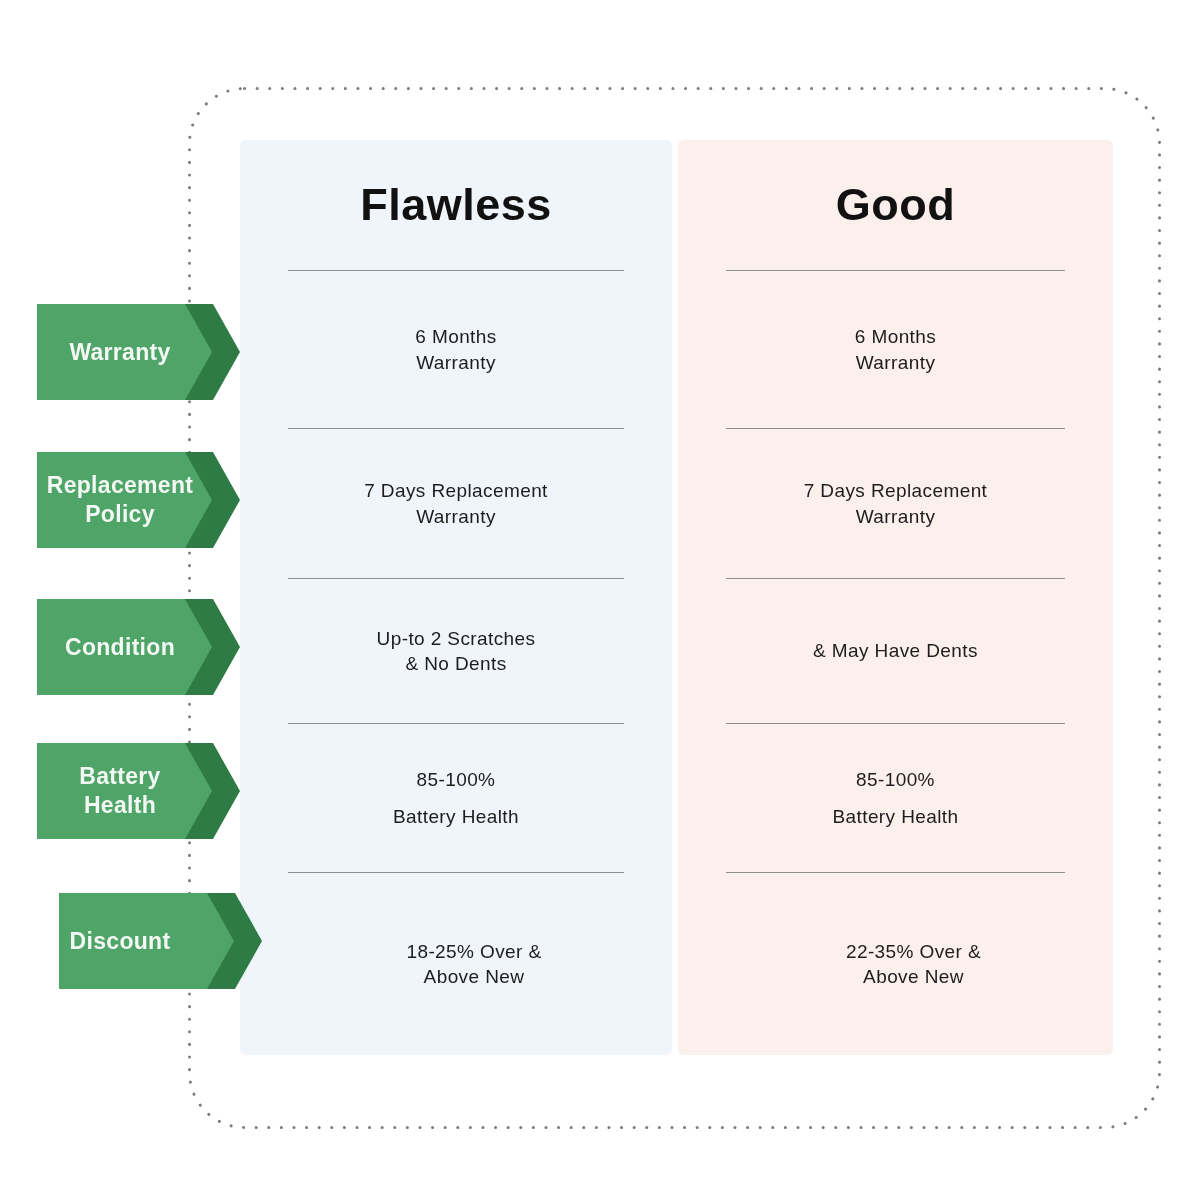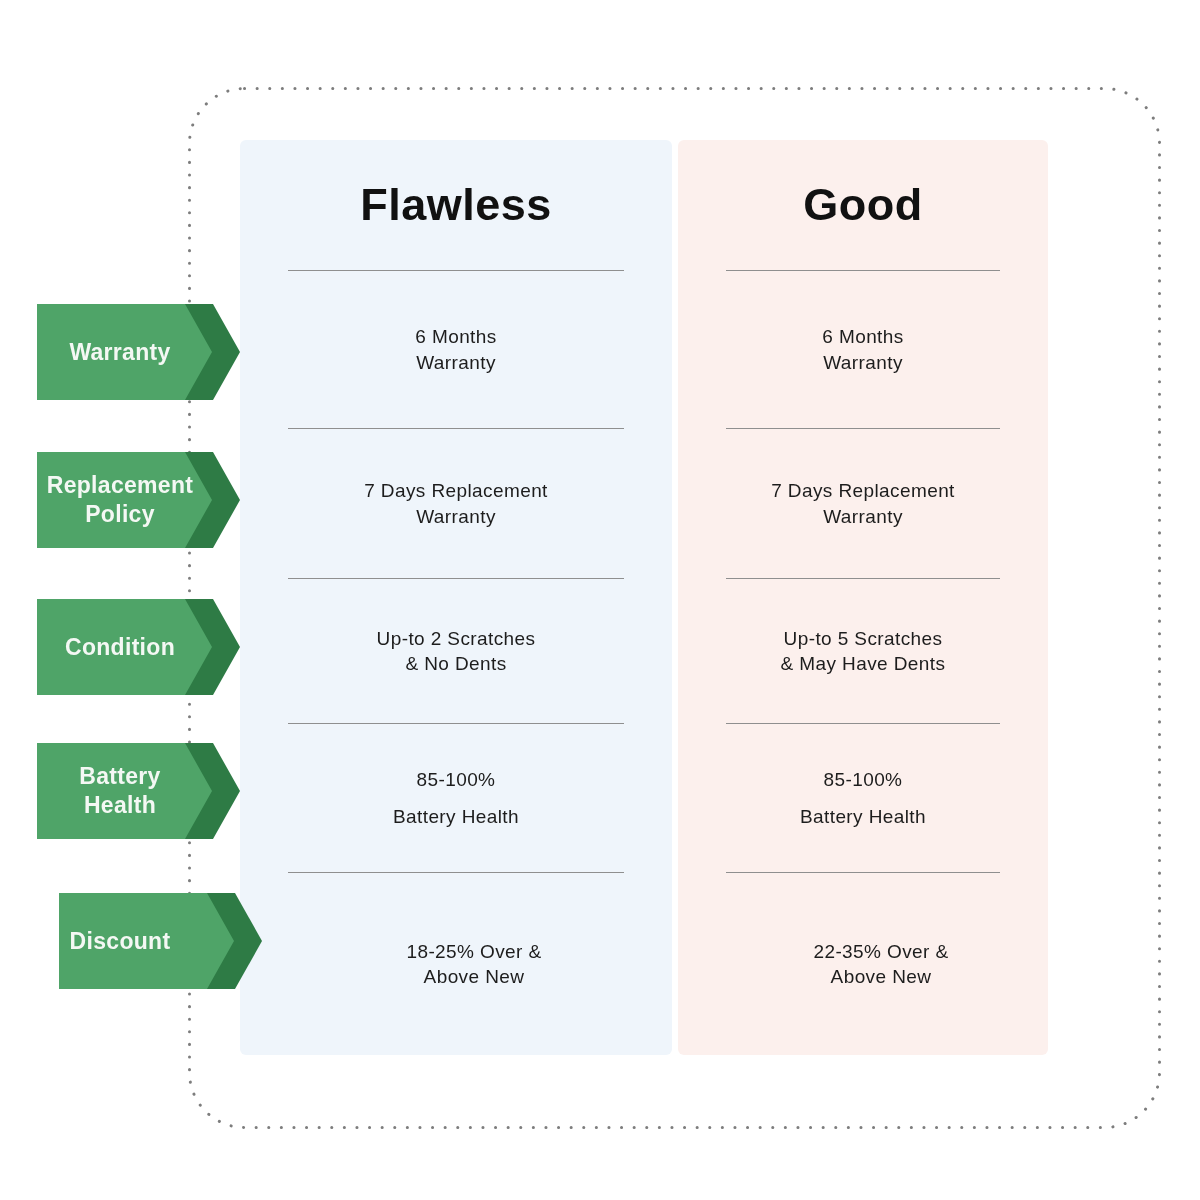--- a/index.html
+++ b/index.html
@@ -26,21 +26,21 @@
     position: absolute;
     top: 140px;
     height: 915px;
     border-radius: 6px;
     z-index: 2;
     display: flex;
     flex-direction: column;
     box-sizing: border-box;
   }
   .card.flawless { left: 240px; width: 432px; background: #EFF5FB; }
-  .card.good     { left: 678px; width: 370px; background: #FCF0ED; }
+  .card.good     { left: 678px; width: 435px; background: #FCF0ED; }
   .c-header {
     flex: none;
     height: 130px;
     display: flex;
     align-items: center;
     justify-content: center;
     font-size: 45px;
     font-weight: 700;
     letter-spacing: 0.5px;
     color: #111111;
@@ -149,21 +149,20 @@
       <span>6 Months</span>
       <span>Warranty</span>
     </div>
     <div class="hr"></div>
     <div class="c-row r2">
       <span>7 Days Replacement</span>
       <span>Warranty</span>
     </div>
     <div class="hr"></div>
     <div class="c-row r3">
-      <span>Up-to 5 Scratches</span>
       <span>&amp; May Have Dents</span>
     </div>
     <div class="hr"></div>
     <div class="c-row r4">
       <span>85-100%</span>
       <span>Battery Health</span>
     </div>
     <div class="hr"></div>
     <div class="c-row r5">
       <span>22-35% Over &amp;</span>

